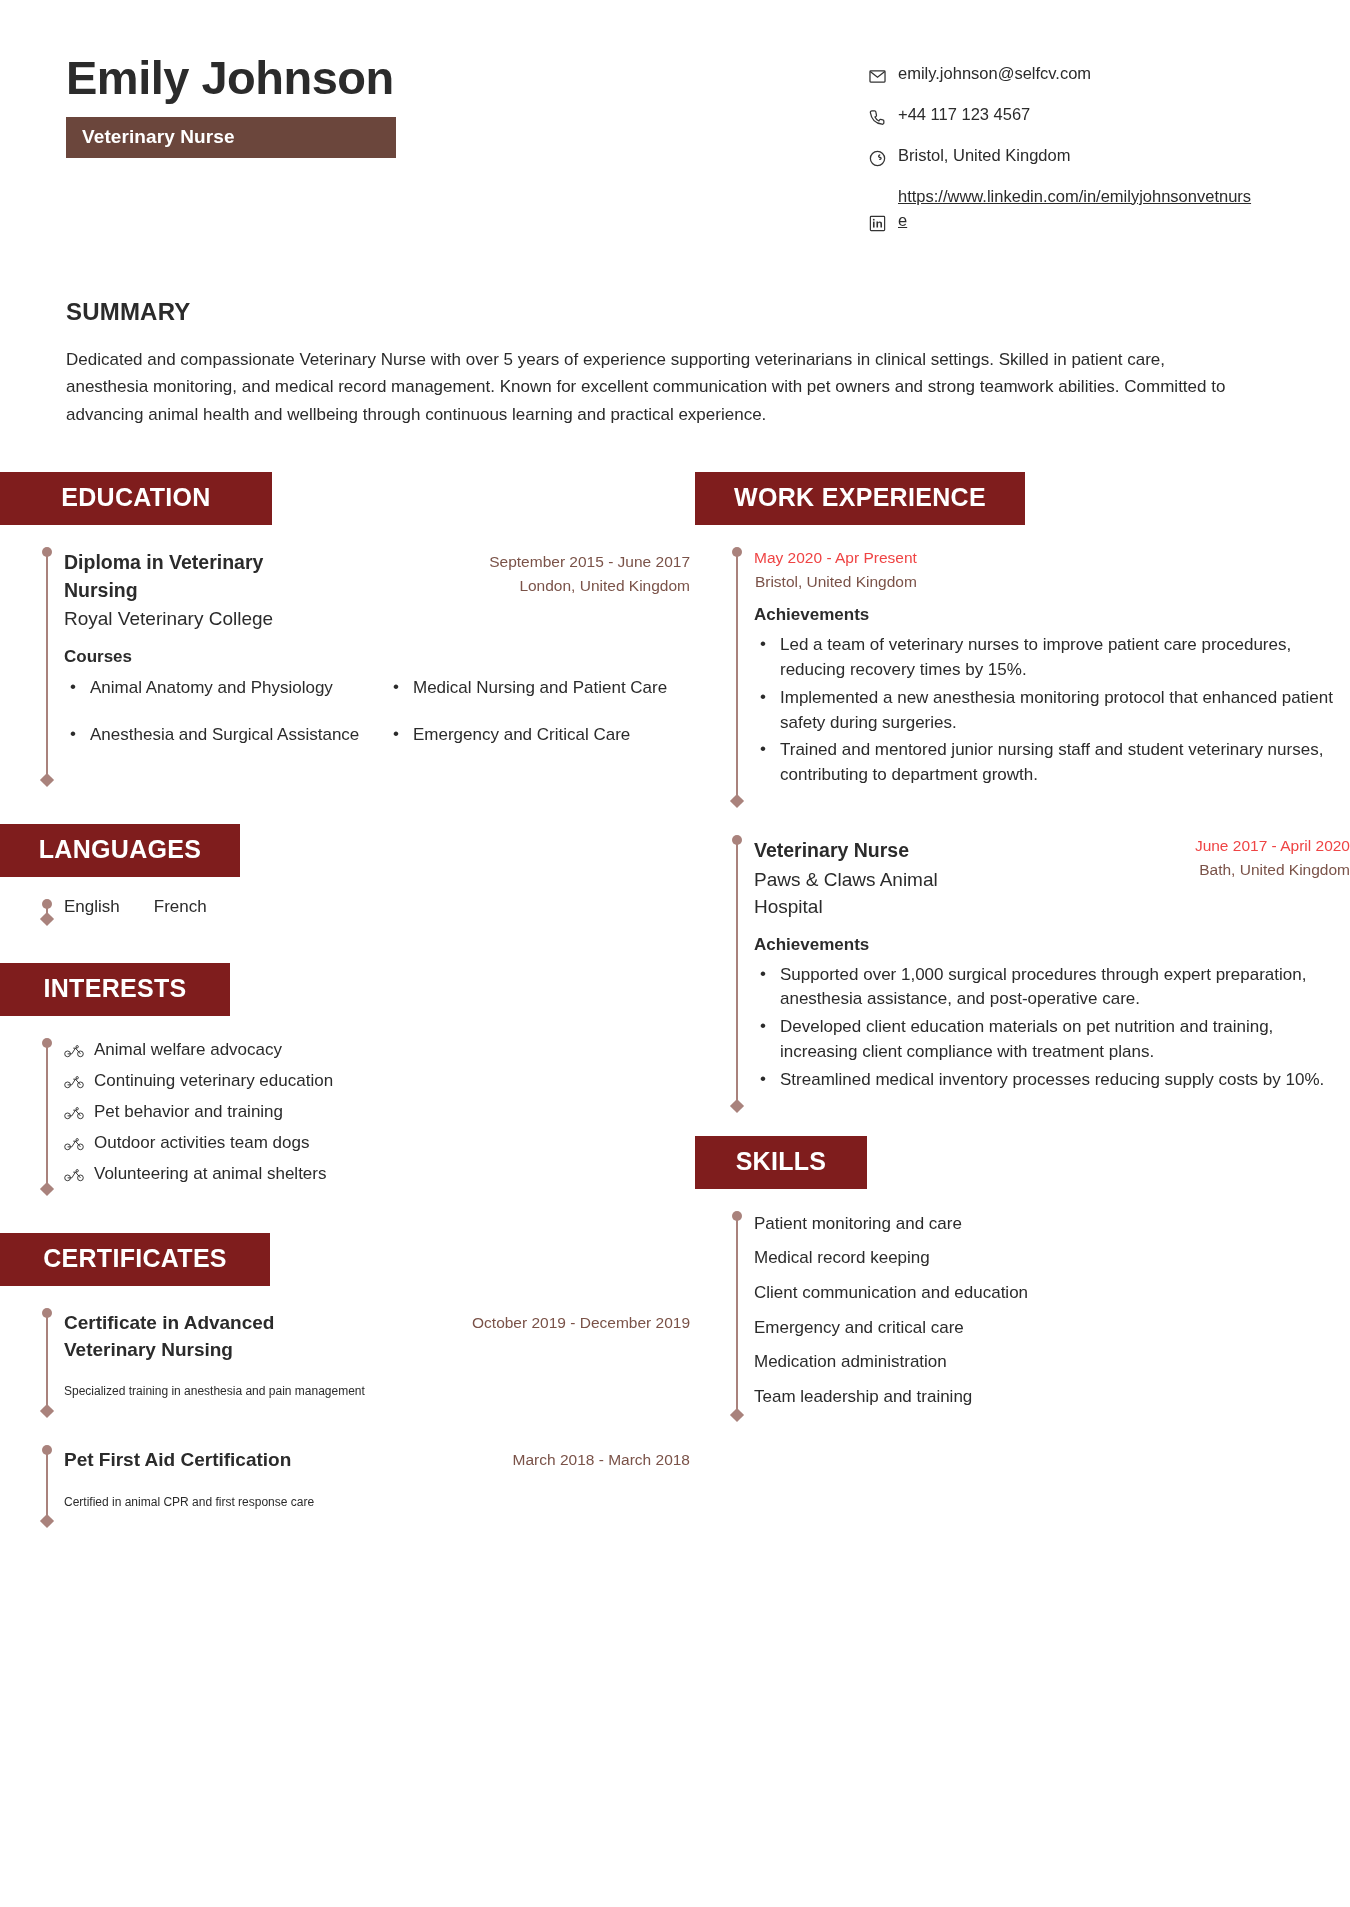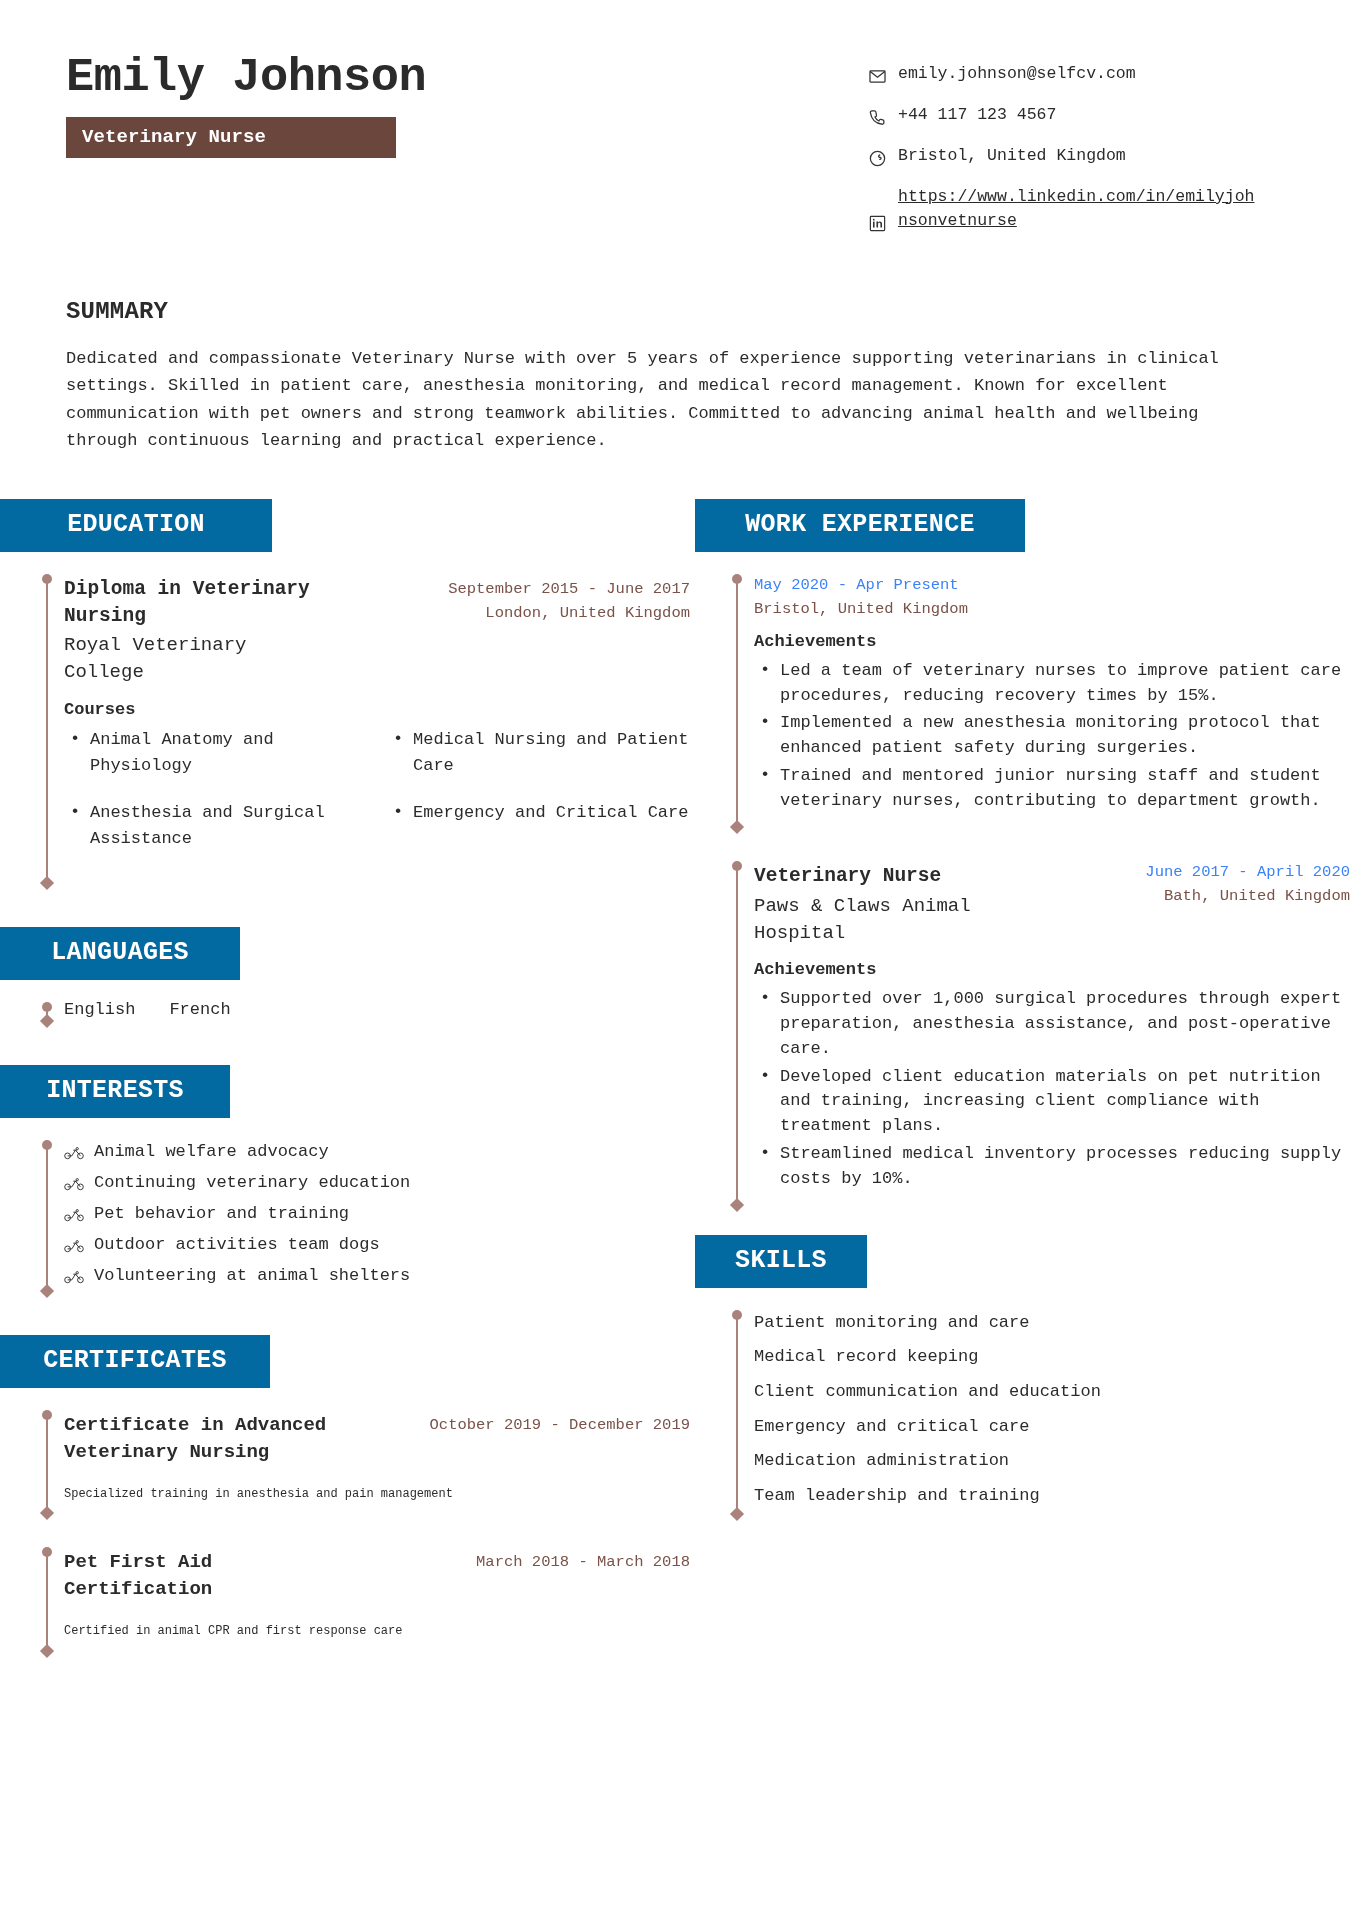--- a/index.html
+++ b/index.html
@@ -4,21 +4,21 @@
 <style>
   * { margin:0; padding:0; box-sizing:border-box; }
   html,body { background:#fff; }
   body {
     width:1350px; height:1907px;
     font-family:"Liberation Sans", sans-serif;
     color:#2b2b2b;
     position:relative;
     overflow:hidden;
   }
-  .page { position:relative; width:1350px; height:1907px; padding:0;font-family:Liberation Mono, monospace; }
+  .page { position:relative; width:1350px; height:1907px; padding:0; }
 
   
   .header { display:flex; padding:52px 62px 0 66px; justify-content:space-between; align-items:flex-start; }
   .name-block { flex:0 0 auto; }
   .name { font-size:47px; font-weight:bold; letter-spacing:-0.5px; color:#2b2b2b; line-height:1.1; }
   .role-banner { background:#6B463C; color:#fff; font-size:19px; font-weight:bold; padding:9px 16px 10px 16px; margin-top:13px; width:330px; letter-spacing:0.1px; }
   .contact { flex:0 0 auto; padding-top:10px; width:420px; }
   .contact-row { display:flex; align-items:flex-end; gap:11px; margin-bottom:17px; font-size:16.5px; color:#2b2b2b; line-height:1.45; }
   .contact-row .ci { flex:0 0 auto; width:19px; height:19px; display:block; margin-top:2px; }
   .contact-link { text-decoration:underline; color:#2b2b2b; display:block; max-width:360px; word-break:break-all; }
@@ -27,21 +27,21 @@
   .summary { padding:48px 66px 0 66px; }
   .summary h2 { font-size:24px; font-weight:bold; letter-spacing:0.2px; margin-bottom:20px; }
   .summary p { font-size:17px; line-height:1.62; color:#2b2b2b; max-width:1180px; }
 
   
   .cols { display:flex; margin-top:44px; align-items:flex-start; }
   .col-left { width:690px; flex:0 0 690px; }
   .col-right { width:660px; flex:0 0 660px; }
 
   
-  .banner { background:#0369a1; color:#fff; font-weight:bold; font-size:25px; letter-spacing:0.3px; padding:11px 0 13px 0; }
+  .banner { background:#7f1d1d; color:#fff; font-weight:bold; font-size:25px; letter-spacing:0.3px; padding:11px 0 13px 0; }
   .banner-left { text-align:center; margin-right:420px; padding-left:0; }
   .banner-left span { padding:0 22px; }
   .banner-right { text-align:center; margin-left:8px; }
   .banner-right span { padding:0 22px; }
   .bl-edu { width:272px; }
   .bl-lang { width:240px; }
   .bl-int  { width:230px; }
   .bl-cert { width:270px; }
   .br-work { width:330px; margin-left:5px; }
   .br-skill { width:172px; margin-left:5px; }
@@ -65,21 +65,21 @@
   ul.bul li { position:relative; padding-left:26px; font-size:17px; line-height:1.5; margin-bottom:6px; }
   ul.bul li::before { content:"\2022"; position:absolute; left:6px; top:-1px; font-size:17px; color:#2b2b2b; }
 
   .two-col-courses { display:flex; gap:20px; margin-top:2px; }
   .two-col-courses ul { flex:1; }
   .two-col-courses ul li { margin-bottom:22px; }
 
   
   .w-title { font-size:19.5px; font-weight:bold; line-height:1.4; max-width:255px; }
   .w-sub { font-size:19px; line-height:1.4; max-width:225px; margin-top:3px; }
-  .w-meta { font-size:15.5px; color:#3b82f6; white-space:nowrap; }
+  .w-meta { font-size:15.5px; color:#ef4444; white-space:nowrap; }
   ul.wbul li { font-size:17px; line-height:1.46; margin-bottom:3px; }
 
   
   .lang-row { display:flex; gap:34px; font-size:17px; padding:2px 0 2px 0; }
 
   
   .int-item { display:flex; align-items:flex-end; gap:10px; font-size:17px; line-height:1.0; padding:7px 0; }
   .int-item .bike { width:20px; height:14px; flex:0 0 auto; }
 
   

